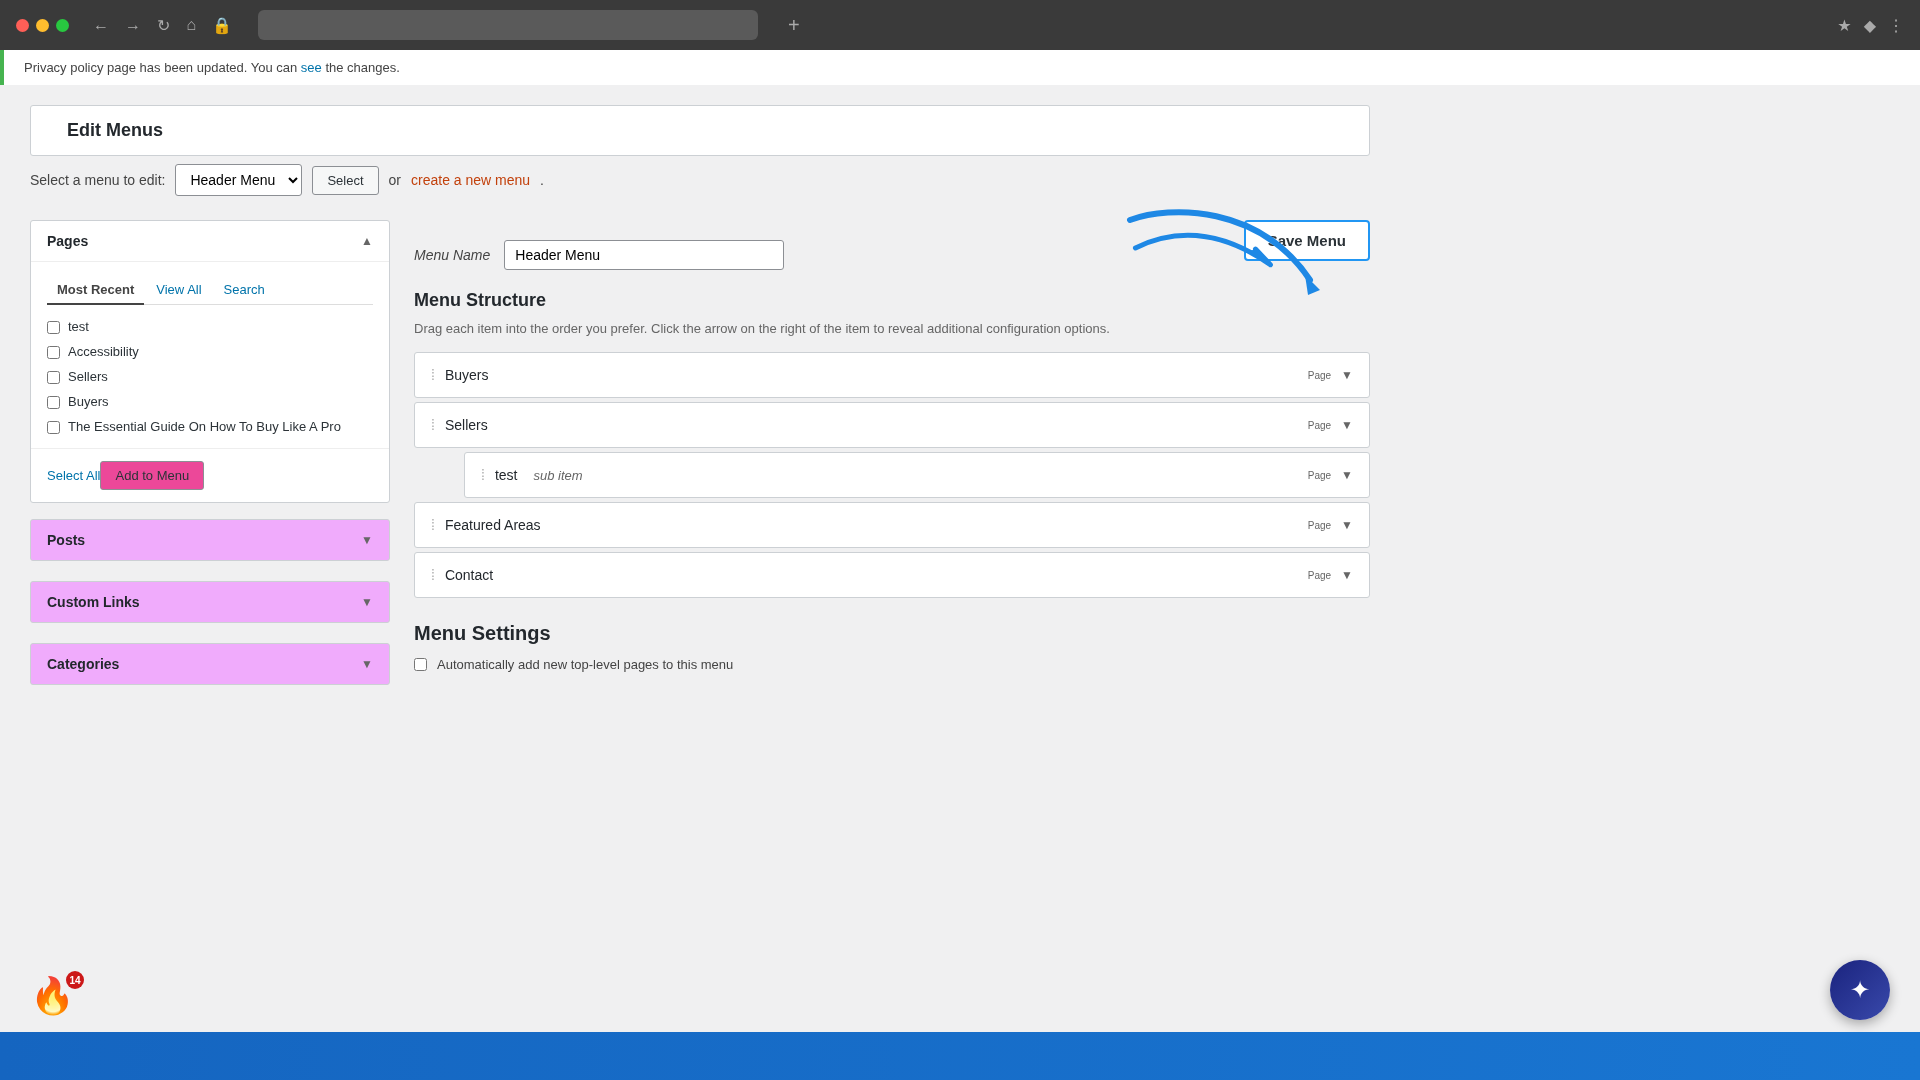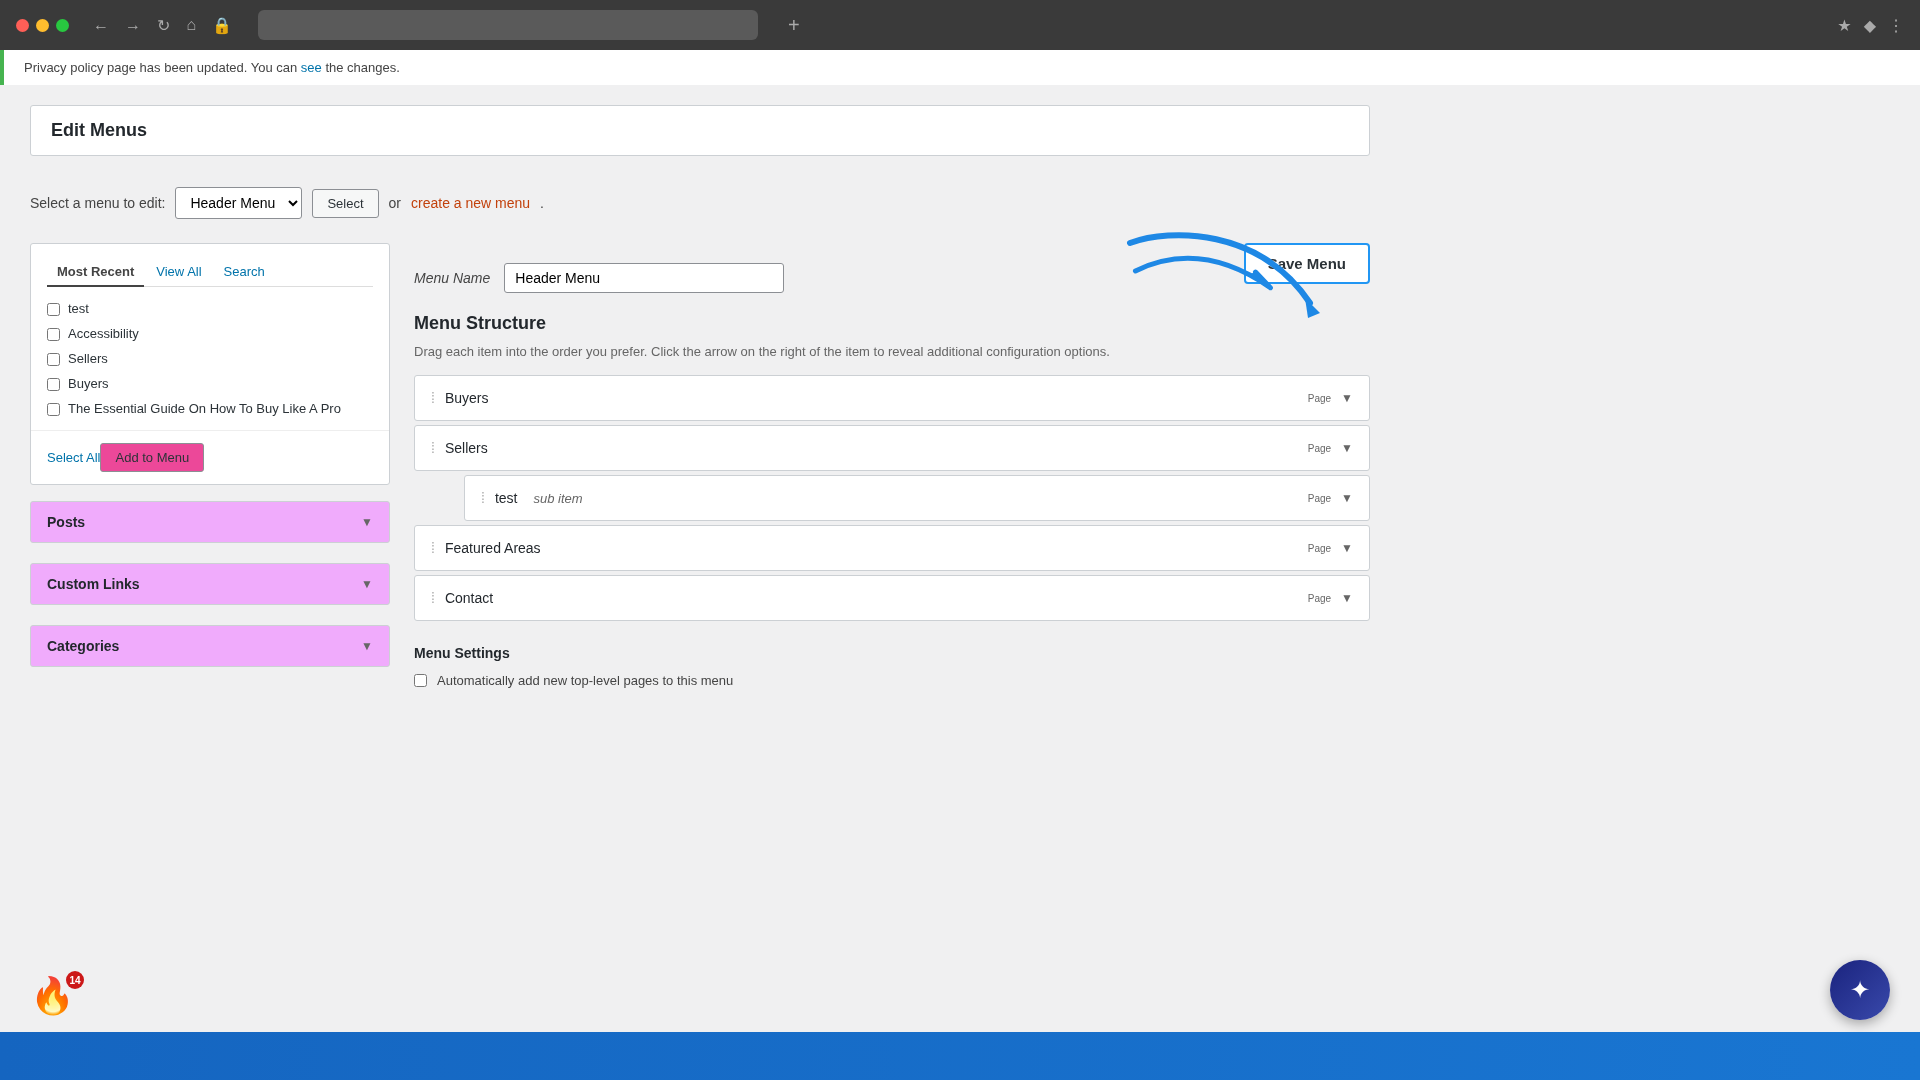--- a/index.html
+++ b/index.html
@@ -50,22 +50,22 @@
     .notification-bar a { color: #0073aa; text-decoration: none; }
 
     
     .admin-main { padding: 20px 30px; max-width: 1400px; }
 
     
     .section-header {
       background: #fff;
       border: 1px solid #ccd0d4;
       border-radius: 3px;
-      padding: 14px 20px;
-      margin-bottom: 31px;
+      padding: 14px 36px;
+      margin-bottom: 8px;
     }
     .section-header h2 { font-size: 18px; font-weight: 600; color: #23282d; }
 
     
     .menu-select-row {
       display: flex;
       align-items: center;
       gap: 10px;
       margin-bottom: 24px;
       font-size: 14px;
@@ -203,21 +203,21 @@
     .menu-item-name { font-size: 14px; color: #23282d; font-weight: 500; }
     .menu-item-sub { font-size: 13px; color: #666; font-style: italic; margin-left: 6px; }
     .menu-item-right { display: flex; align-items: center; gap: 10px; }
     .menu-item-type { font-size: 10px; color: #666; }
     .menu-item-chevron { color: #666; font-size: 12px; cursor: pointer; }
 
     .menu-item.sub-item { margin-left: 50px; }
 
     
     .settings-section { margin-top: 24px; }
-    .settings-title { font-size: 14px; font-weight: 600; color: #23282d; margin-bottom: 12px; }
+    .settings-title { font-size: 20px; font-weight: 600; color: #23282d; margin-bottom: 12px; }
     .settings-row { display: flex; align-items: center; gap: 10px; font-size: 13px; color: #444; }
 
     
     .save-menu-btn {
       padding: 10px 22px;
       background: #fff;
       border: 2px solid #2196f3;
       border-radius: 4px;
       font-size: 15px;
       font-weight: 600;
@@ -336,20 +336,24 @@
       <span>or</span>
       <a href="#" class="create-link">create a new menu</a>
       <span>.</span>
     </div>
 
     <div class="menu-layout">
 
       <div class="left-panel">
 
         <div class="panel-box">
+          <div class="panel-header">
+            <span class="panel-title">Pages</span>
+            <span class="panel-arrow">▲</span>
+          </div>
           <div class="panel-content">
             <div class="tabs">
               <a class="tab active">Most Recent</a>
               <a class="tab">View All</a>
               <a class="tab">Search</a>
             </div>
             <div class="checkbox-list">
               <label class="checkbox-item">
                 <input type="checkbox" style="">
                 <span>test</span>

